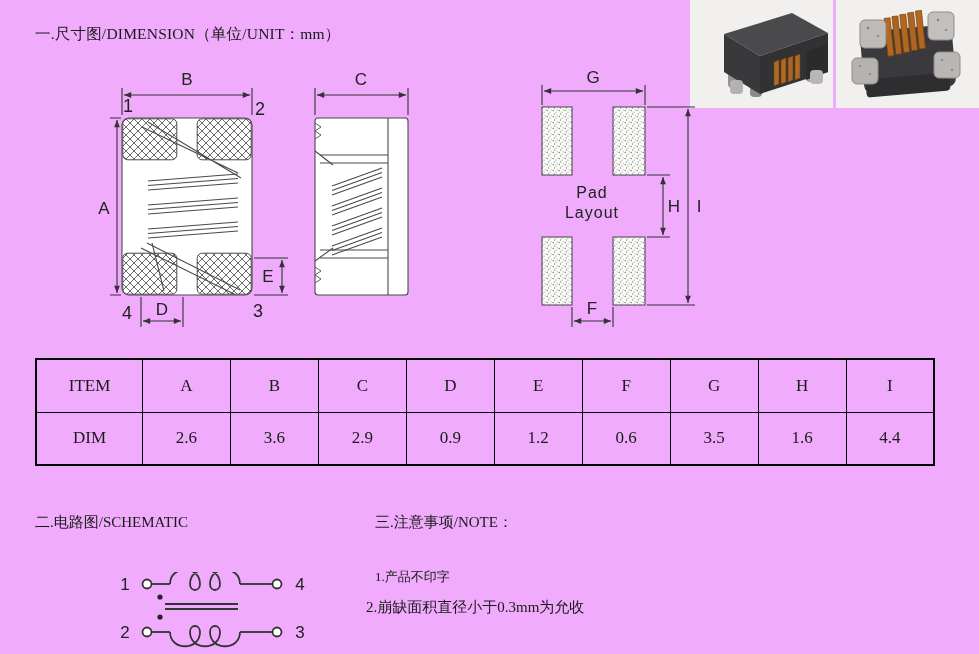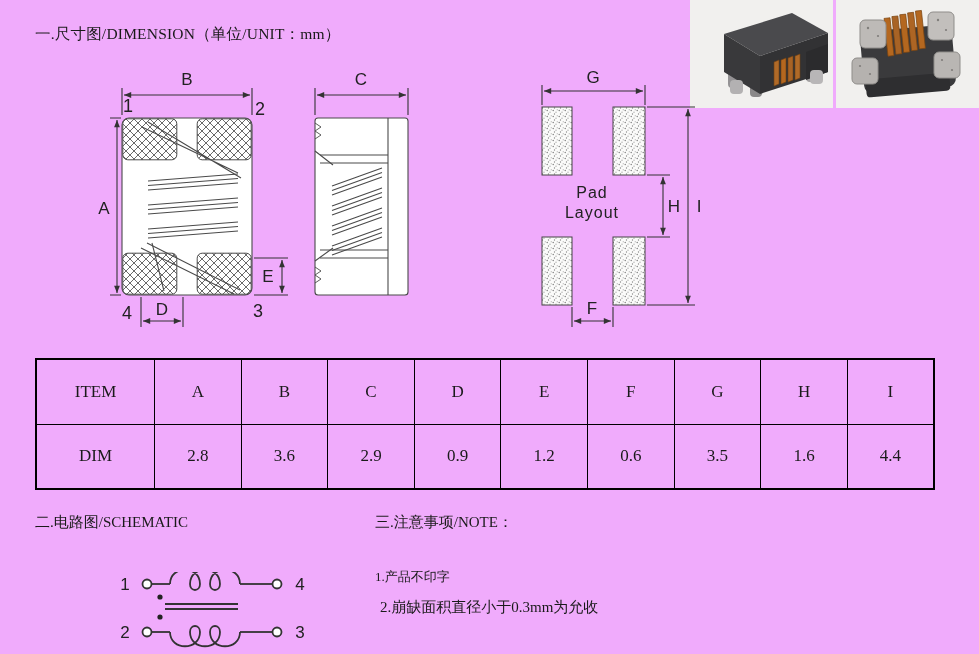--- a/index.html
+++ b/index.html
@@ -3,28 +3,28 @@
 <meta charset="utf-8">
 <style>
   html,body{margin:0;padding:0;background:#fff;}
   .page{position:relative;width:979px;height:654px;background:#f0abfc;overflow:hidden;
         font-family:"Liberation Serif","DejaVu Serif",serif;color:#1a1a1a;}
   .abs{position:absolute;}
   .title{left:35px;top:24px;font-size:15.5px;letter-spacing:0.2px;}
   .sec2{left:35px;top:513px;font-size:15px;}
   .sec3{left:375px;top:513px;font-size:15px;}
   .note1{left:375px;top:568px;font-size:13px;}
-  .note2{left:380px;top:598px;font-size:15px;}
+  .note2{left:366px;top:598px;font-size:15px;}
   .photos{left:690px;top:0;width:289px;height:110px;display:flex;gap:3px;}
   .drawing{left:30px;top:55px;}
   .schem{left:110px;top:572px;}
   table.dim-table{position:absolute;left:35px;top:358px;width:900px;border-collapse:collapse;
         table-layout:fixed;border:2.5px solid #000;}
   table.dim-table td{border:1.8px solid #000;text-align:center;vertical-align:middle;
-        height:31.5px;font-size:17px;font-family:"Liberation Serif","DejaVu Serif",serif;padding:16px;}
+        height:31.5px;font-size:17px;font-family:"Liberation Serif","DejaVu Serif",serif;padding:10px;}
   table.dim-table td.itemcol{width:85px;}
   svg text{font-family:"Liberation Sans","DejaVu Sans",sans-serif;fill:#222;}
   .dimtxt{font-size:17px;}
   .pintxt{font-size:18px;}
   .padtxt{font-size:16px;letter-spacing:1px;}
 </style>
 </head>
 <body>
 
 <div class="page">
@@ -178,21 +178,21 @@
       <td>C</td>
       <td>D</td>
       <td>E</td>
       <td>F</td>
       <td>G</td>
       <td>H</td>
       <td>I</td>
     </tr>
     <tr>
       <td class="itemcol">DIM</td>
-      <td>2.8</td>
+      <td>2.6</td>
       <td>3.6</td>
       <td>2.9</td>
       <td>0.9</td>
       <td>1.2</td>
       <td>0.6</td>
       <td>3.5</td>
       <td>1.6</td>
       <td>4.4</td>
     </tr>
   </tbody>

